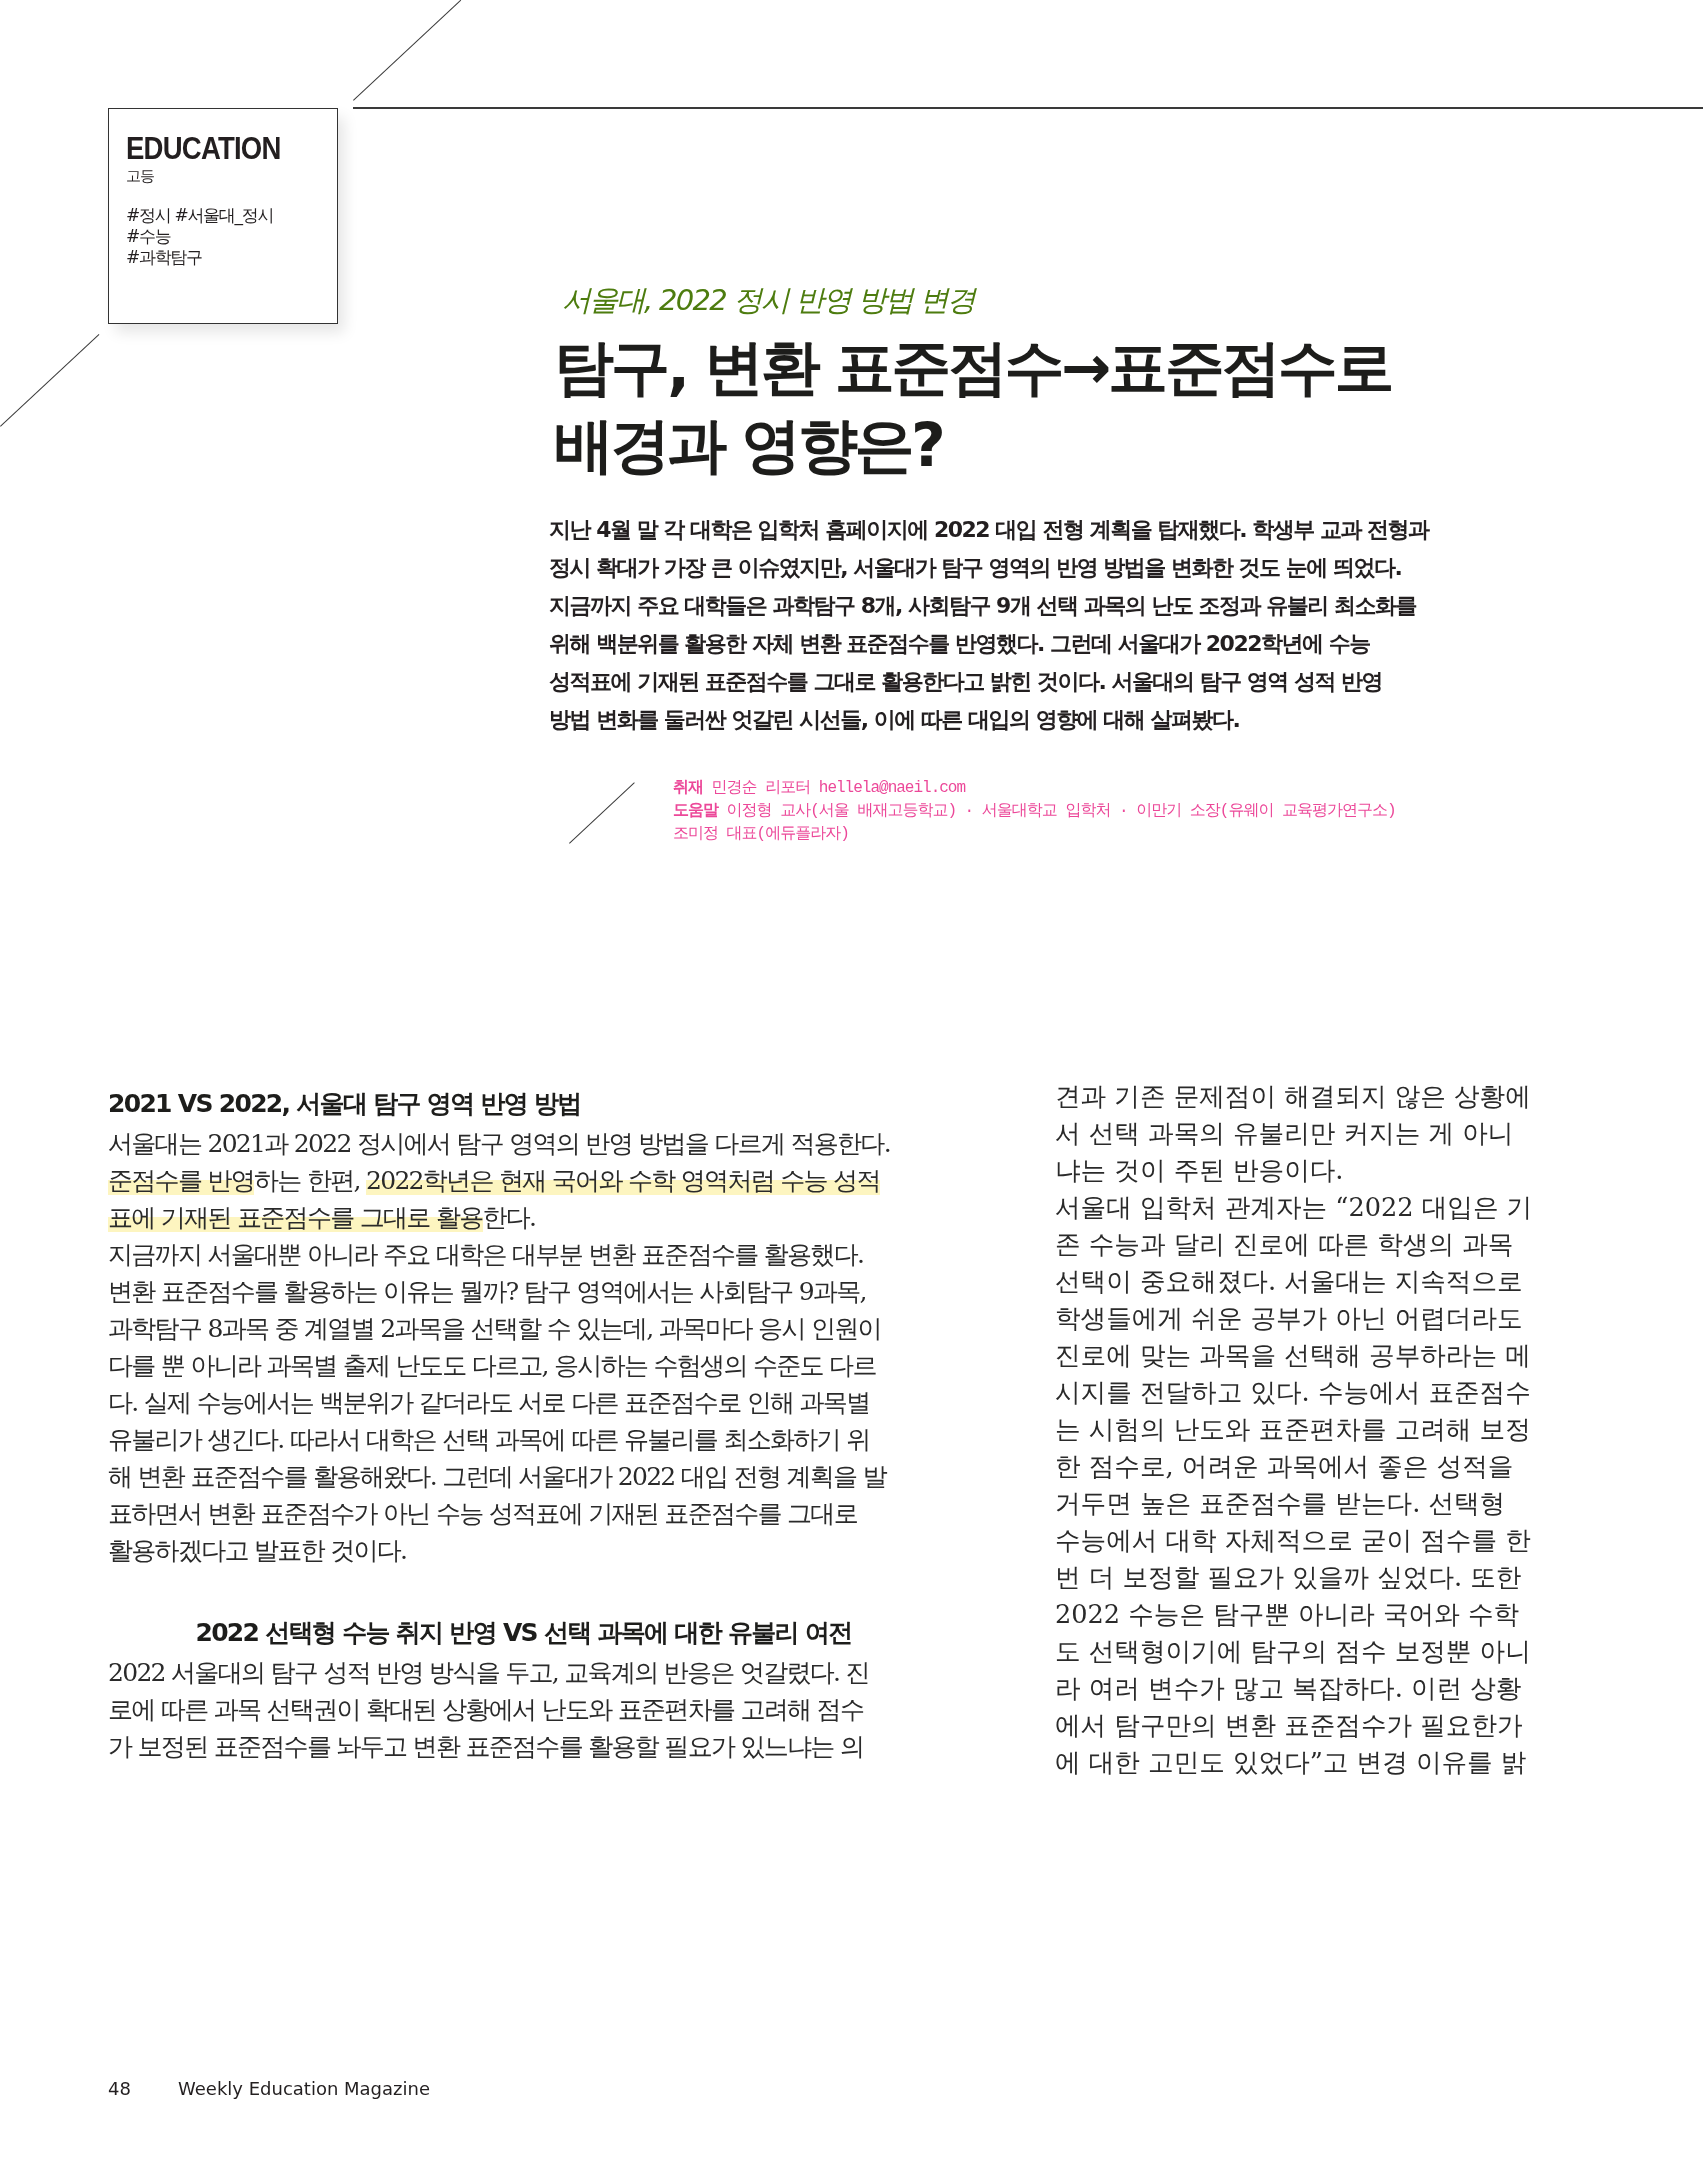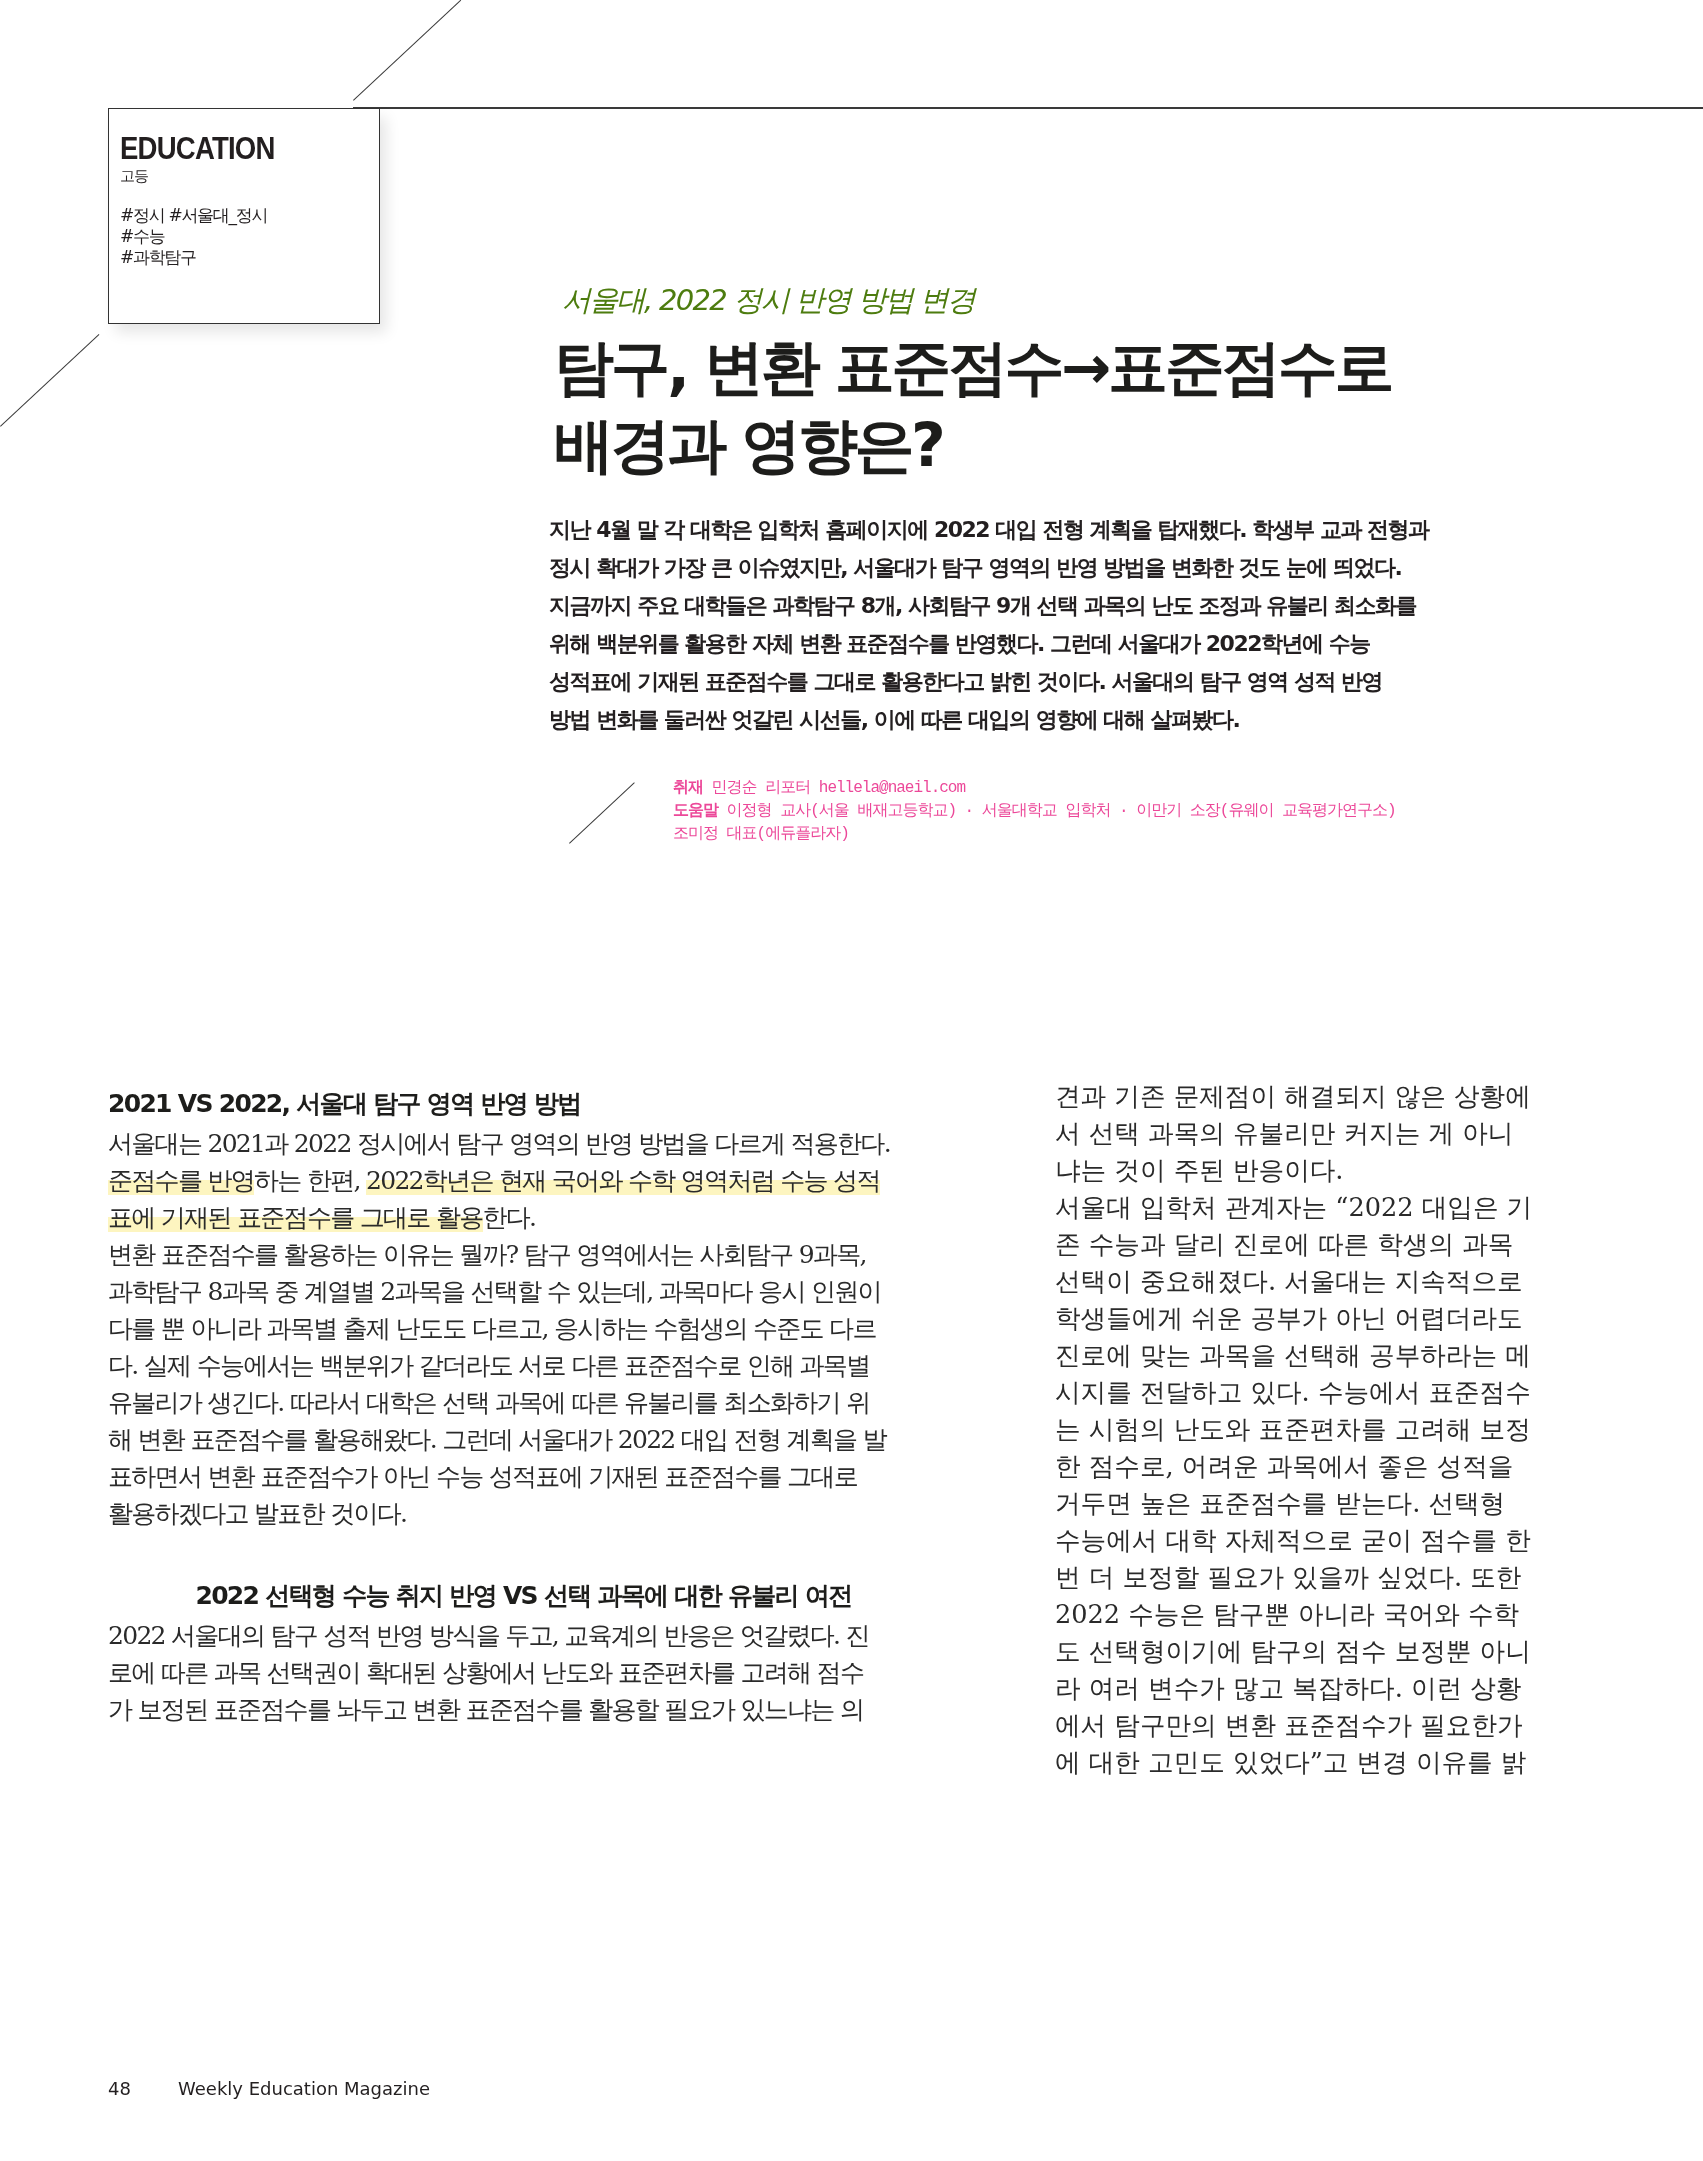--- a/index.html
+++ b/index.html
@@ -1,23 +1,23 @@
 <!DOCTYPE html>
 <html style="font-size:13.6px"><head>
 <meta charset="utf-8">
 <style>
   html, body { margin: 0; padding: 0; background: #ffffff; }
   body { width: 1704px; height: 2161px; position: relative; overflow: hidden; color: #231f20; }
   .abs { position: absolute; }
   .line { position: absolute; background: #3a3a3a; transform-origin: 0 0; }
   .tagbox {
-    position: absolute; left: 108px; top: 108px; width: 272px; height: 216px;
+    position: absolute; left: 108px; top: 108px; width: 230px; height: 216px;
     border: 1.7px solid #333; background: #fff; box-sizing: border-box;
     box-shadow: 6.8px 8.5px 13.6px rgba(0,0,0,0.10);
-    padding: 22px 0 0 11px;
+    padding: 22px 0 0 17px;
   }
   .section-label {
     font-family: "Liberation Sans", sans-serif; font-weight: 700; font-size: 32px;
     letter-spacing: -0.9px; transform: scaleX(0.86); transform-origin: 0 0; line-height: 34px;
   }
   .grade { font-family: "DejaVu Sans", sans-serif; font-size: 15px; margin-top: 1.7px; letter-spacing: -0.9px; }
   .tags { font-family: "DejaVu Sans", sans-serif; font-size: 17px; line-height: 21px; margin-top: 19px; letter-spacing: -1.3px; }
   .subtitle {
     left: 562px; top: 281px; font-family: "DejaVu Sans", sans-serif; font-size: 29px;
     letter-spacing: -1.7px; color: #4d7c0f; font-style: italic;
@@ -92,20 +92,21 @@
   <div><b>도움말</b> <span>이정형 교사(서울 배재고등학교) · 서울대학교 입학처 · 이만기 소장(유웨이 교육평가연구소)</span></div>
   <div>조미정 대표(에듀플라자)</div>
 </div>
 
 <div class="abs col-left">
   <div class="sec-heading">2021 VS 2022, 서울대 탐구 영역 반영 방법</div>
   <div id="left-s1">
       <div class="body-line"><span>서울대는 2021과 2022 정시에서 탐구 영역의 반영 방법을 다르게 적용한다.</span></div>
       <div class="body-line"><span class="hl">준점수를 반영</span><span>하는 한편, </span><span class="hl">2022학년은 현재 국어와 수학 영역처럼 수능 성적</span></div>
       <div class="body-line"><span class="hl">표에 기재된 표준점수를 그대로 활용</span><span>한다.</span></div>
+      <div class="body-line"><span>지금까지 서울대뿐 아니라 주요 대학은 대부분 변환 표준점수를 활용했다.</span></div>
       <div class="body-line"><span>변환 표준점수를 활용하는 이유는 뭘까? 탐구 영역에서는 사회탐구 9과목,</span></div>
       <div class="body-line"><span>과학탐구 8과목 중 계열별 2과목을 선택할 수 있는데, 과목마다 응시 인원이</span></div>
       <div class="body-line"><span>다를 뿐 아니라 과목별 출제 난도도 다르고, 응시하는 수험생의 수준도 다르</span></div>
       <div class="body-line"><span>다. 실제 수능에서는 백분위가 같더라도 서로 다른 표준점수로 인해 과목별</span></div>
       <div class="body-line"><span>유불리가 생긴다. 따라서 대학은 선택 과목에 따른 유불리를 최소화하기 위</span></div>
       <div class="body-line"><span>해 변환 표준점수를 활용해왔다. 그런데 서울대가 2022 대입 전형 계획을 발</span></div>
       <div class="body-line"><span>표하면서 변환 표준점수가 아닌 수능 성적표에 기재된 표준점수를 그대로</span></div>
       <div class="body-line"><span>활용하겠다고 발표한 것이다.</span></div>
     </div>
   <div class="gap"></div>

